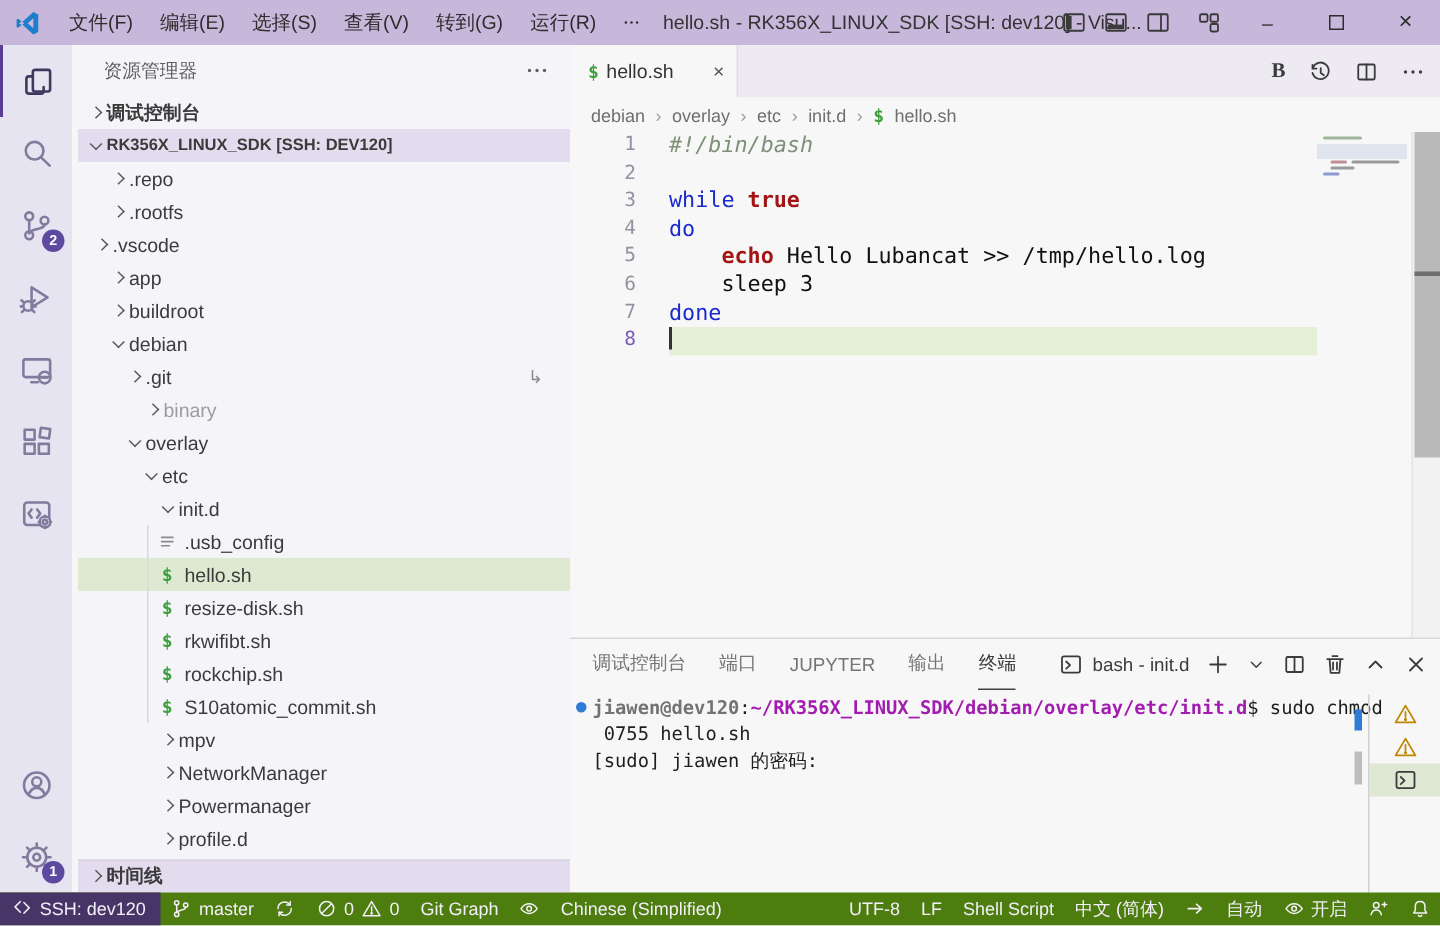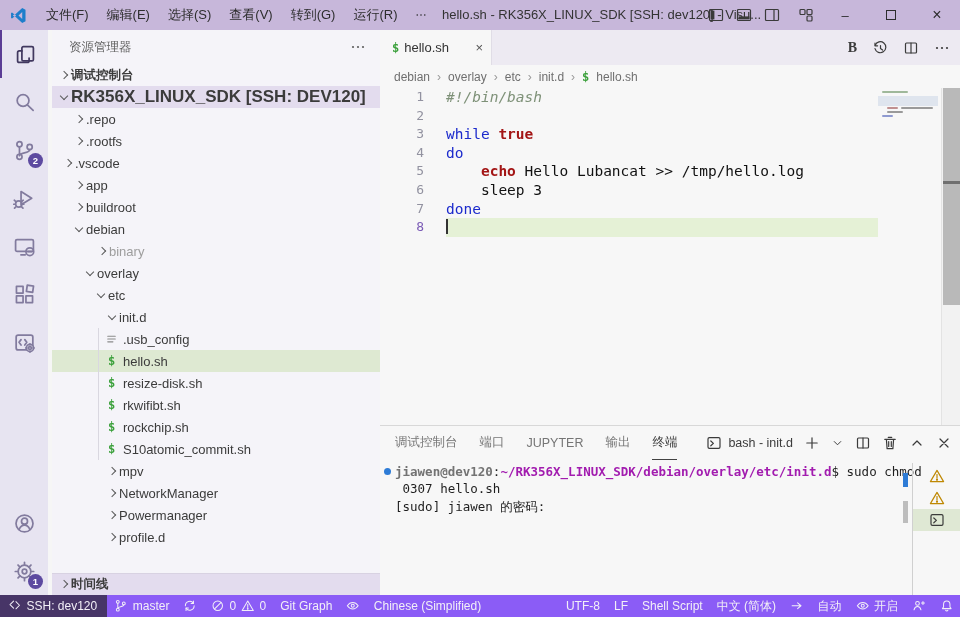--- a/index.html
+++ b/index.html
@@ -28,21 +28,21 @@
 
   
   #sidebar{left:52px;top:30px;width:332px;height:565px;background:#f5f4f9;border-right:4px solid #701a75}
   #sidebar-header{height:34px;display:flex;align-items:center;padding:0 14px 0 17px;color:#5f5f5f;font-size:12.5px}
   #sidebar-header .grow{flex:1}
   .row22{height:22px;display:flex;align-items:center}
   .chev{width:15px;height:15px;position:relative;flex:none}
   .chev::before{content:"";position:absolute;top:4px;left:4.5px;width:5px;height:5px;border-right:1.4px solid #5a5a5a;border-bottom:1.4px solid #5a5a5a;transform:rotate(-45deg)}
   .chev.down::before{transform:rotate(45deg);top:3px}
   #open-editors-row{padding-left:4px;font-weight:bold;font-size:12.5px}
-  #workspace-row{padding-left:4px;font-weight:bold;font-size:17px;background:#e3dcee}
+  #workspace-row{padding-left:4px;font-weight:bold;font-size:11px;background:#e3dcee}
   .tree-row{font-size:13px;position:relative;cursor:default}
   .tree-row.dim .tlabel{color:#9d9d9d}
   .tree-row.selected{background:#dee9d2}
   .tree-row .guide{position:absolute;left:46px;top:0;bottom:0;width:1px;background:#d9d7e0}
   .ficon{width:15px;height:15px;margin-right:4px;flex:none;display:flex;align-items:center;justify-content:center}
   .shell-glyph{color:#3ba03b;font-weight:bold;font-size:12px;font-family:"DejaVu Sans Mono",monospace}
   .tree-badge{margin-left:auto;margin-right:18px;color:#8a8a8a;font-size:12px}
   #timeline-row{position:absolute;left:0;right:0;bottom:0;height:22px;background:#e3dcee;border-top:1px solid #d8d2e2;font-weight:bold;font-size:12.5px;padding-left:4px;display:flex;align-items:center}
 
   
@@ -89,21 +89,21 @@
   .tok.path{color:#a21caf;font-weight:bold}
   .tcursor{display:inline-block;width:8px;height:14px;border:1px solid #444;vertical-align:-2px}
   #term-overview{position:absolute;left:523px;top:37px;width:6px;bottom:0}
   #ov-cmd{position:absolute;left:0;top:10px;width:5px;height:14px;background:#2e7cd6}
   #ov-thumb{position:absolute;left:0;top:38px;width:5px;height:22px;background:#bdbdbd}
   #term-list{position:absolute;left:532px;top:37px;right:0;bottom:0;border-left:1px solid #d0d0d0;padding-top:2px}
   .tl-row{height:22px;display:flex;align-items:center;justify-content:center;color:#bf8803}
   .tl-row.active{background:#dfe8d4;color:#3b3b3b}
 
   
-  #statusbar{left:0;top:595px;width:960px;height:22px;background:#8b5cf6;color:#f2eff7;display:flex;align-items:center;font-size:12px}
+  #statusbar{left:0;top:595px;width:960px;height:22px;background:#4d7c0f;color:#f2eff7;display:flex;align-items:center;font-size:12px}
   .sb-item{height:22px;display:flex;align-items:center;gap:5px;padding:0 7px;white-space:nowrap}
   .sb-item .icon{width:13.5px;height:13.5px}
   #sb-remote{background:#473567;padding:0 10px 0 8px}
   #sb-right{margin-left:auto;display:flex;align-items:center}
 </style>
 </head>
 <body>
 
 <div class="abs" id="titlebar">
   <span id="vscode-logo" class="icon">
@@ -291,20 +291,25 @@
         <span class="tlabel">app</span>
       </div>
       <div class="row22 tree-row" style="padding-left: 19px;">
         <span class="chev"></span>
         <span class="tlabel">buildroot</span>
       </div>
       <div class="row22 tree-row" style="padding-left: 19px;">
         <span class="chev down"></span>
         <span class="tlabel">debian</span>
       </div>
+      <div class="row22 tree-row" style="padding-left: 30px;">
+        <span class="chev"></span>
+        <span class="tlabel">.git</span>
+        <span class="tree-badge">↳</span>
+      </div>
       <div class="row22 tree-row dim" style="padding-left: 42px;">
         <span class="chev"></span>
         <span class="tlabel">binary</span>
       </div>
       <div class="row22 tree-row" style="padding-left: 30px;">
         <span class="chev down"></span>
         <span class="tlabel">overlay</span>
       </div>
       <div class="row22 tree-row" style="padding-left: 41px;">
         <span class="chev down"></span>
@@ -500,21 +505,21 @@
           </svg>
         </span>
       <span class="icon">
           <svg viewBox="0 0 16 16" fill="none" stroke="currentColor" stroke-width="1.2" stroke-linecap="round" stroke-linejoin="round">
             <path d="M4 4l8 8 M12 4l-8 8"></path>
           </svg>
         </span>
     </div>
     <div id="term-body">
         <div class="term-line"><span class="tbullet"><span class="dot filled"></span></span><span><span class="tok user">jiawen@dev120</span><span class="tok p">:</span><span class="tok path">~/RK356X_LINUX_SDK/debian/overlay/etc/init.d</span><span class="tok p">$ sudo chmod</span></span></div>
-        <div class="term-line"><span class="tbullet"></span><span><span class="tok p"> 0307 hello.sh</span></span></div>
+        <div class="term-line"><span class="tbullet"></span><span><span class="tok p"> 0755 hello.sh</span></span></div>
         <div class="term-line"><span class="tbullet"></span><span><span class="tok p">[sudo] jiawen 的密码:</span></span></div>
       </div>
     <div id="term-overview">
       <div id="ov-cmd"></div>
       <div id="ov-thumb"></div>
     </div>
     <div id="term-list">
       <div class="tl-row">
           <span class="icon">
             <svg viewBox="0 0 16 16" fill="none" stroke="currentColor" stroke-width="1.2" stroke-linecap="round" stroke-linejoin="round">

